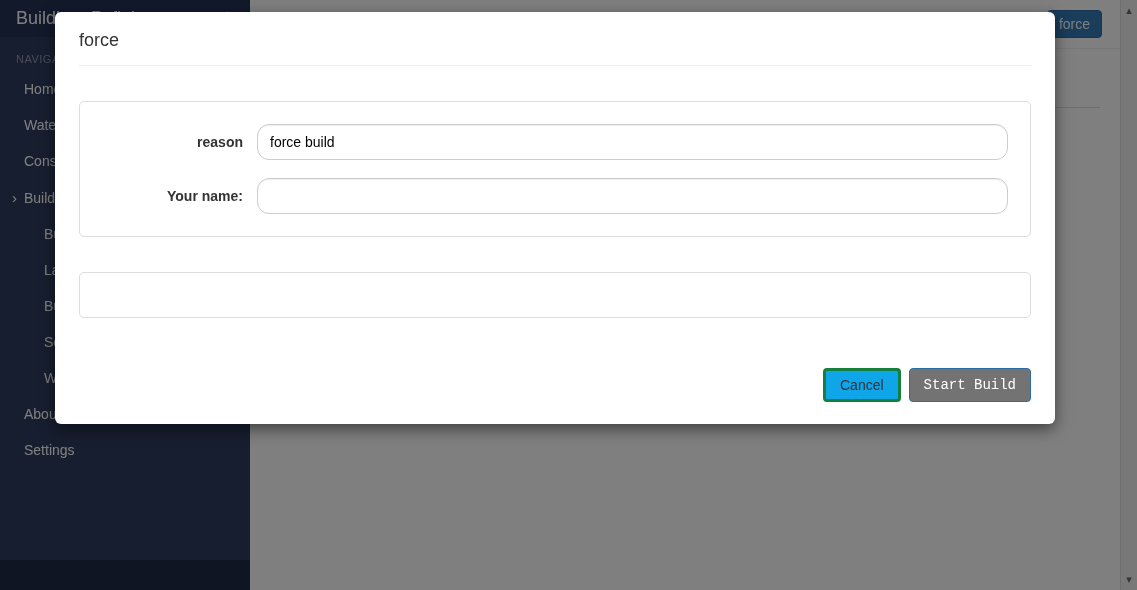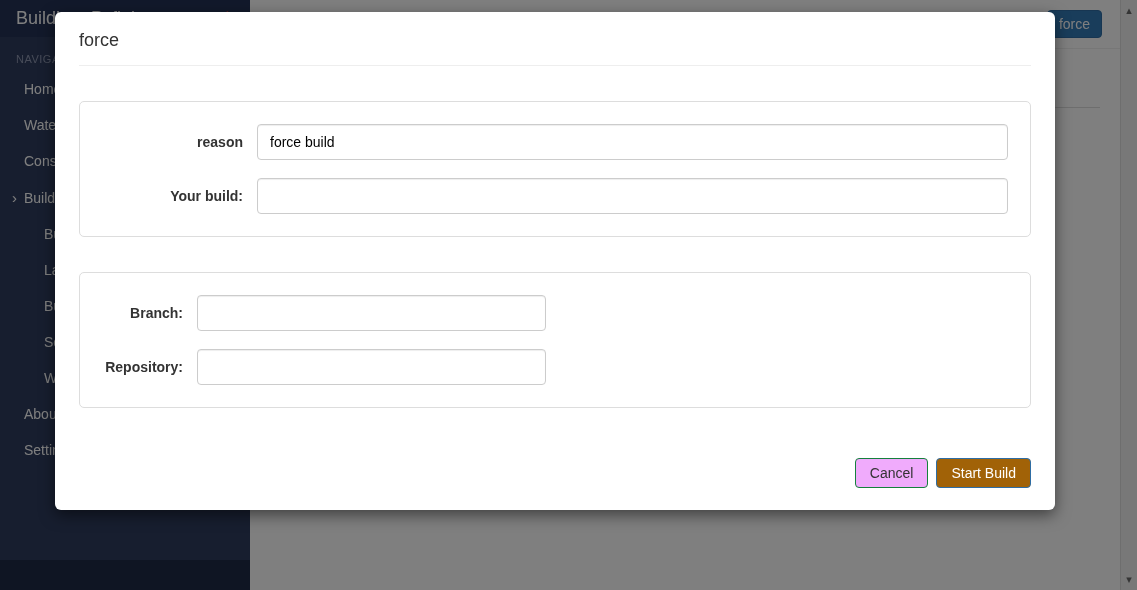--- a/index.html
+++ b/index.html
@@ -188,21 +188,21 @@
     padding-right:14px;
     font-weight:700;
     font-size:14px;
     color:#333;
     flex:0 0 155px;
   }
   .form-row input[type=text] {
     flex:1;
     height:36px;
     border:1px solid #ccc;
-    border-radius:4px;
+    border-radius:12px;
     padding:17px 12px;
     font-size:14px;
     box-shadow: inset 0 1px 1px rgba(0,0,0,0.07);
   }
 
   .panel2 .half {
     display:inline-block;
     width:49%;
     vertical-align:top;
   }
@@ -214,28 +214,29 @@
     gap:8px;
     padding: 40px 24px 6px 24px;
   }
   .btn {
     border-radius:4px;
     padding:6px 14px;
     font-size:14px;
     cursor:pointer;
   }
   .btn-default {
-    background:#f0abfc;
-    border:1px solid #15803d;
+    background:#0ea5e9;
+    border:3px solid #15803d;
     color:#333;
   }
   .btn-primary {
-    background:#a16207;
+    background:#737373;
     border:1px solid #2e6da4;
     color:#fff;
+    font-family:Liberation Mono, monospace;
   }
 </style>
 </head>
 <body>
 
 <div class="app">
 
   <aside class="sidebar">
     <div class="sidebar-header">
       <span>Buildbot: Pyflakes</span>
@@ -288,36 +289,27 @@
   <div class="modal">
     <div class="modal-body">
       <div class="modal-title">force</div>
 
       <div class="panel">
         <div class="form-row">
           <label>reason</label>
           <input type="text" value="force build" style="">
         </div>
         <div class="form-row">
-          <label>Your build:</label>
+          <label>Your name:</label>
           <input type="text" value="" style="">
         </div>
       </div>
 
       <div class="panel panel2">
-        <div class="half">
-          <div class="form-row">
-            <label>Branch:</label>
-            <input type="text" value="" style="">
-          </div>
-          <div class="form-row">
-            <label>Repository:</label>
-            <input type="text" value="" style="">
-          </div>
-        </div>
+        
       </div>
     </div>
 
     <div class="modal-footer">
       <button class="btn btn-default">Cancel</button>
       <button class="btn btn-primary">Start Build</button>
     </div>
   </div>
 
 </div>

